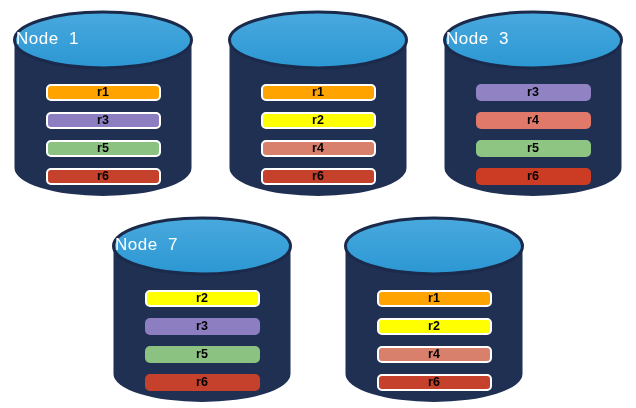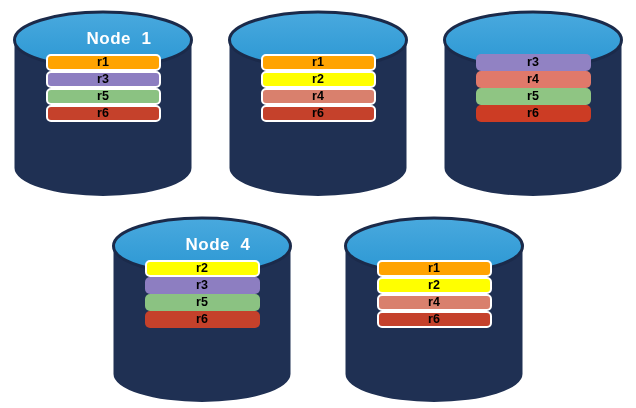--- a/index.html
+++ b/index.html
@@ -35,37 +35,37 @@
   .cyl {
     position: absolute;
     top: 0; left: 0;
     width: 182px;
     height: 190px;
     display: block;
   }
   .node-label {
     position: absolute;
     top: 21px;
-    left: 16px;
+    left: 4px;
     width: 100%;
-    text-align: center;
+    text-align: left;
     color: var(--label-text, #ffffff);
     font-size: 17px;
     letter-spacing: 0.5px;
     white-space: pre;
-    font-weight: bold;
   }
   .bars {
     position: absolute;
-    top: 46px;
+    top: 76px;
     left: 0;
     width: 100%;
     display: flex;
     flex-direction: column;
     align-items: center;
+    gap: 11px;
   }
   .bar {
     box-sizing: border-box;
     width: 115px;
     height: 17px;
     border-radius: 5px;
     border: 2px solid transparent;
     display: flex;
     align-items: center;
     justify-content: center;
@@ -136,20 +136,21 @@
             <span>r6</span>
           </div>
         </div>
   </div>
 
   <div class="node">
     <svg class="cyl" viewBox="0 0 182 190">
       <path d="M2.5,32 V160 a88.5,28 0 0 0 177,0 V32 a88.5,28 0 0 0 -177,0 Z" fill="var(--cyl-body)"></path>
       <ellipse cx="91" cy="32" rx="88.5" ry="28" fill="url(#cyl-top-grad)" stroke="var(--cyl-outline)" stroke-width="3"></ellipse>
     </svg>
+    <div class="node-label">Node  3</div>
     <div class="bars">
           <div class="bar" style="background: rgb(145, 130, 195);">
             <span>r3</span>
           </div>
           <div class="bar" style="background: rgb(224, 121, 106);">
             <span>r4</span>
           </div>
           <div class="bar" style="background: rgb(143, 197, 131);">
             <span>r5</span>
           </div>
@@ -158,21 +159,21 @@
           </div>
         </div>
   </div>
 </div>
   <div class="row row-2">
   <div class="node">
     <svg class="cyl" viewBox="0 0 182 190">
       <path d="M2.5,32 V160 a88.5,28 0 0 0 177,0 V32 a88.5,28 0 0 0 -177,0 Z" fill="var(--cyl-body)"></path>
       <ellipse cx="91" cy="32" rx="88.5" ry="28" fill="url(#cyl-top-grad)" stroke="var(--cyl-outline)" stroke-width="3"></ellipse>
     </svg>
-    <div class="node-label">Node  4</div>
+    <div class="node-label">Node  7</div>
     <div class="bars">
           <div class="bar bordered" style="background: rgb(255, 255, 0);">
             <span>r2</span>
           </div>
           <div class="bar" style="background: rgb(141, 126, 193);">
             <span>r3</span>
           </div>
           <div class="bar" style="background: rgb(139, 194, 130);">
             <span>r5</span>
           </div>

